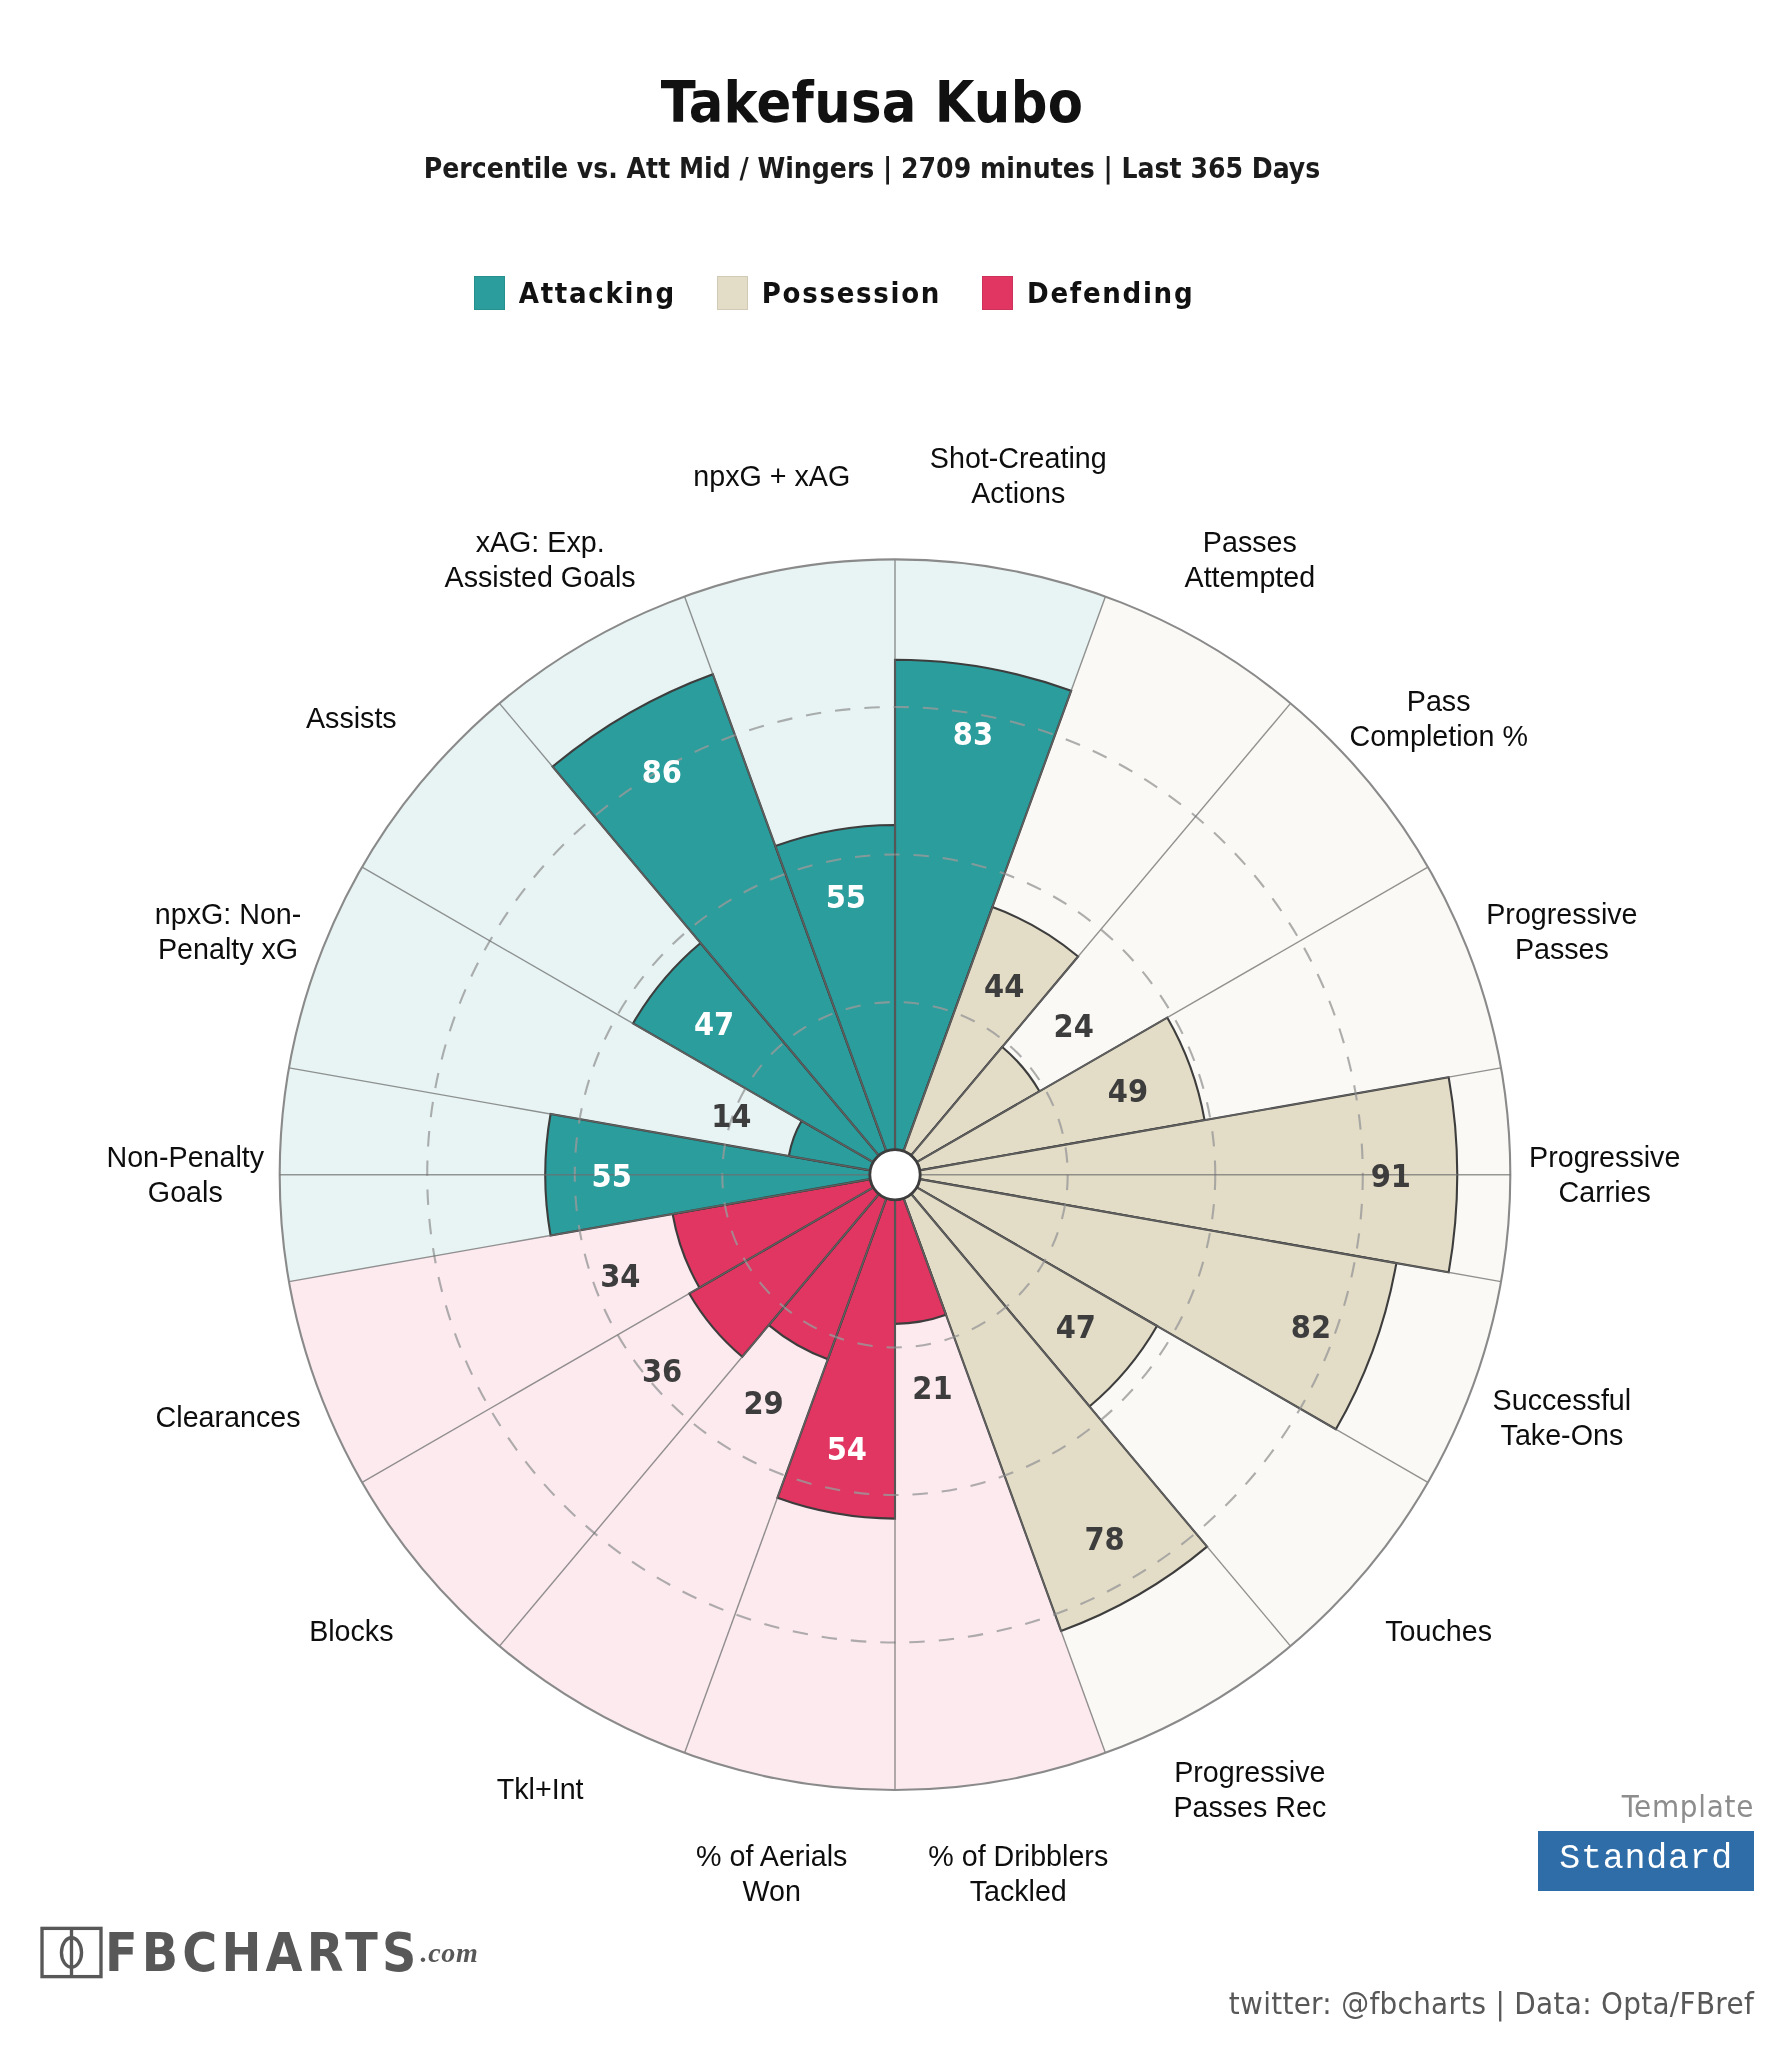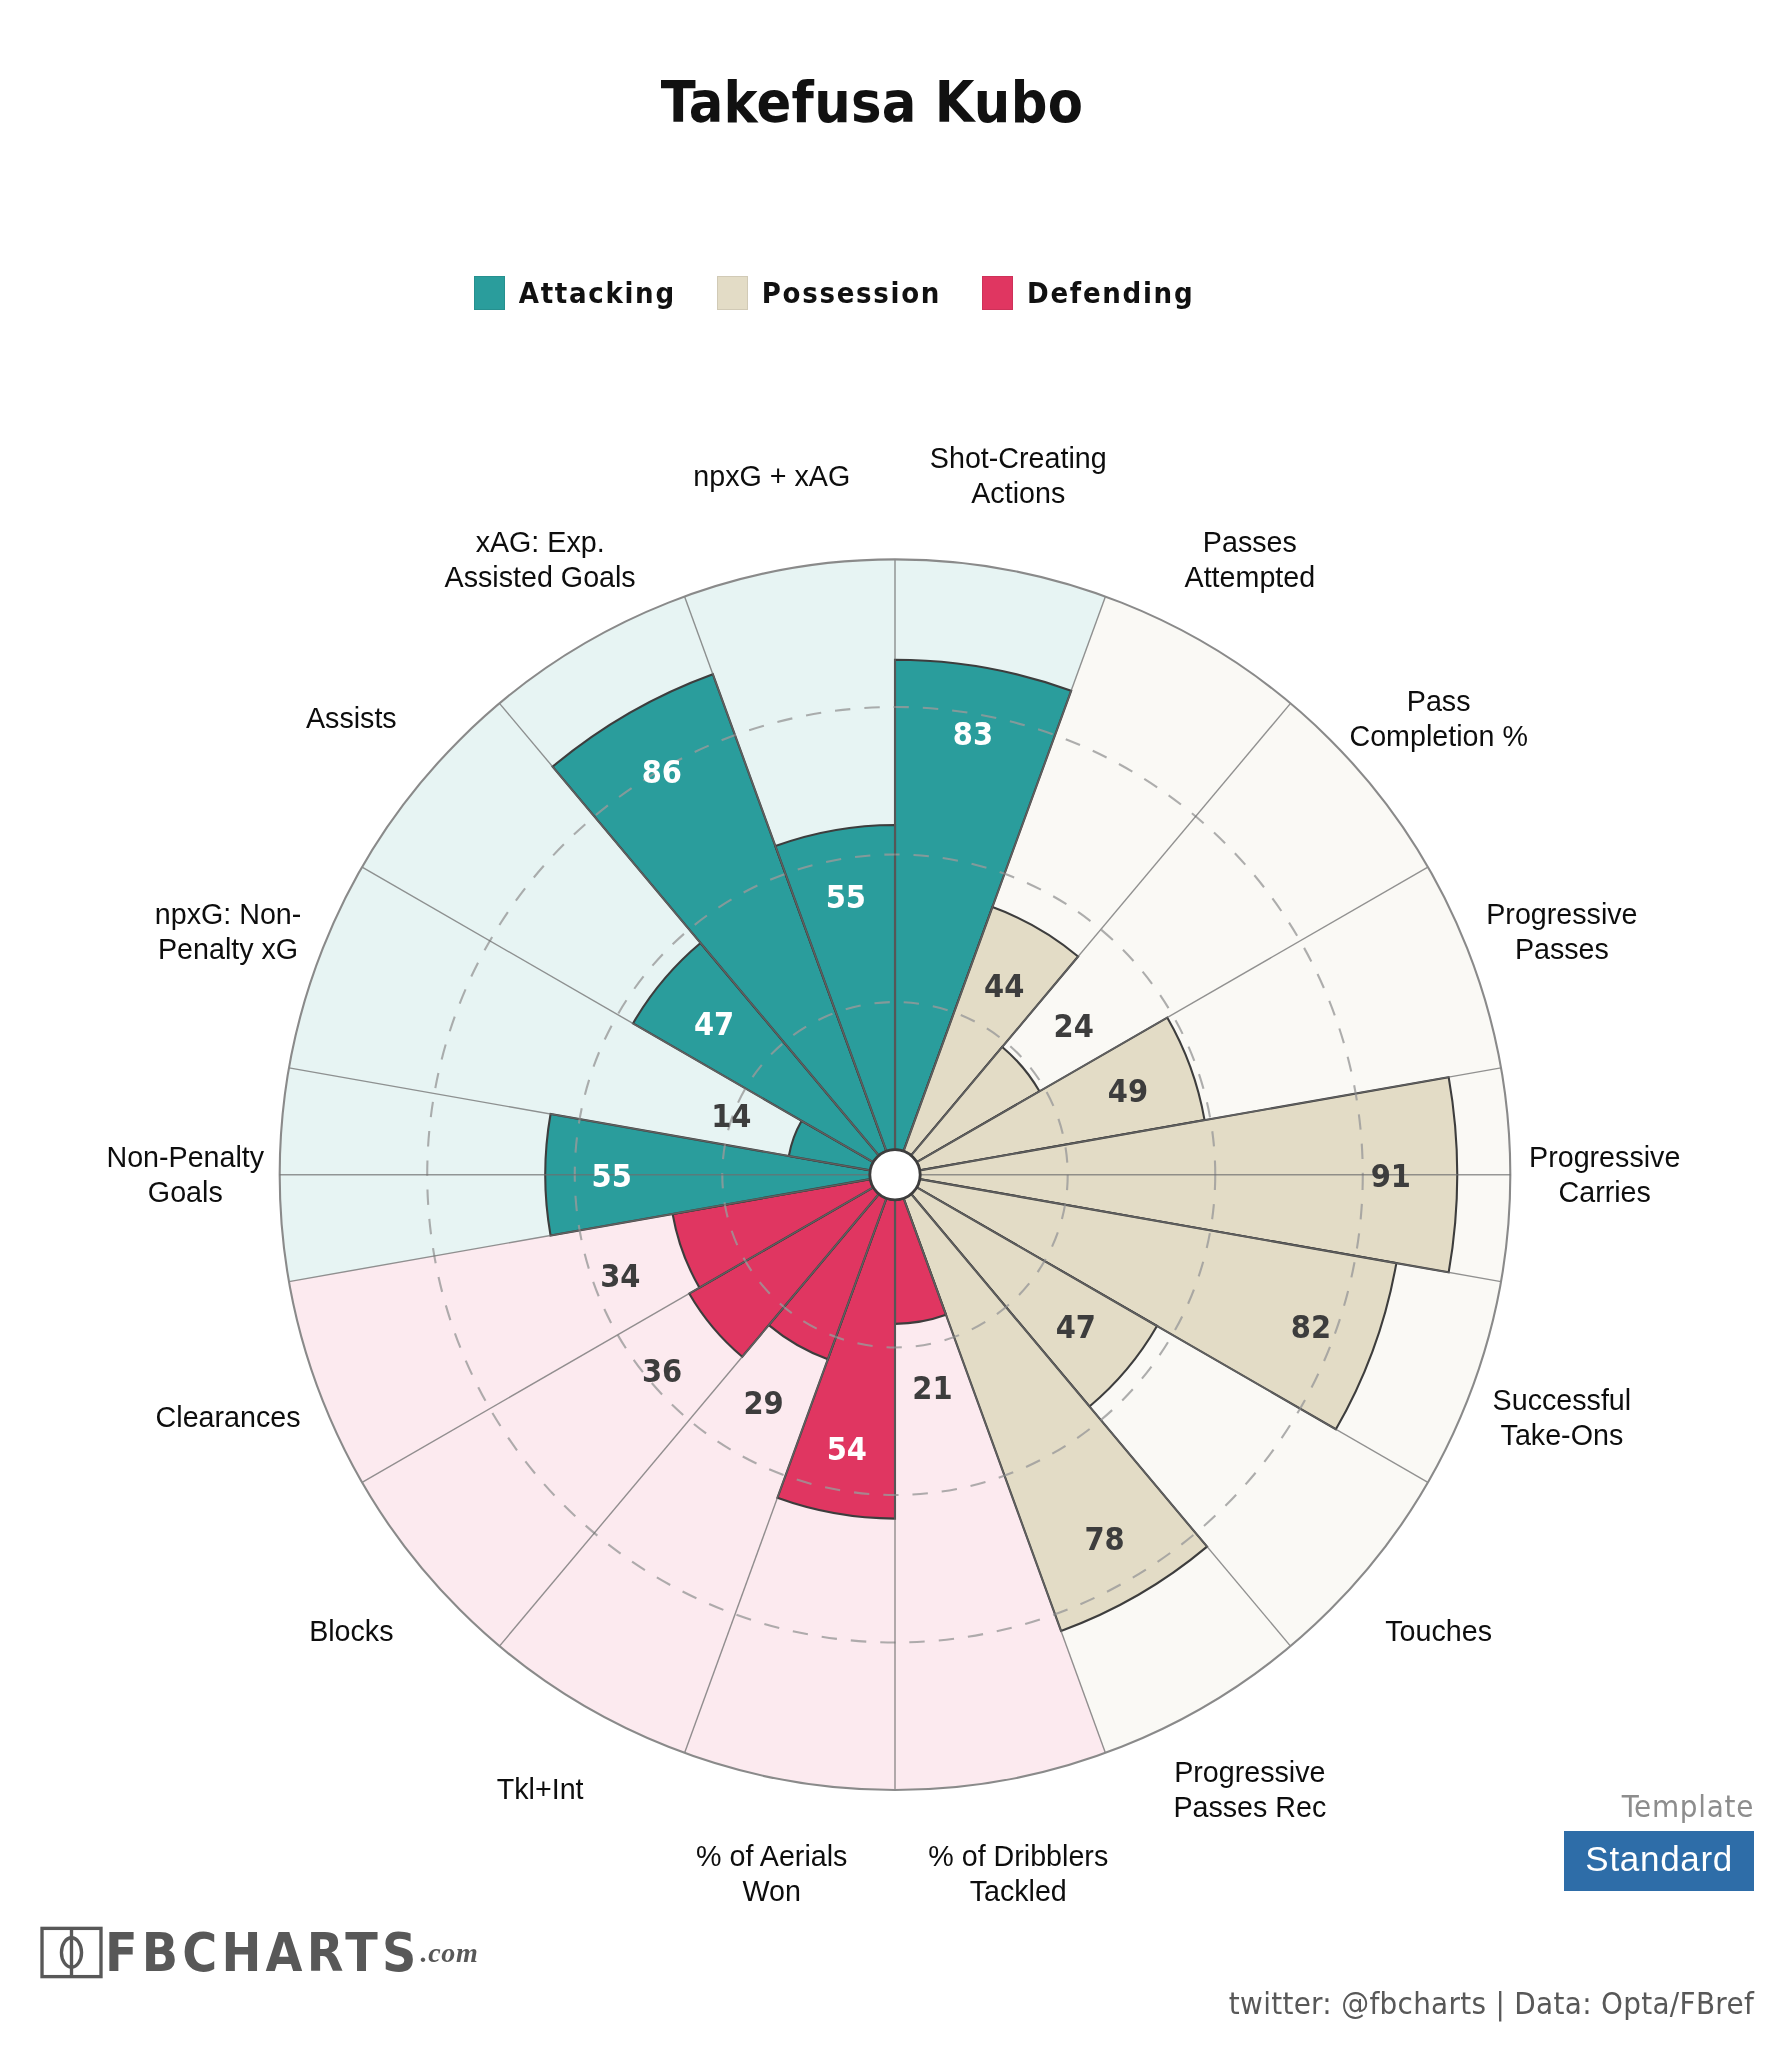--- a/index.html
+++ b/index.html
@@ -61,34 +61,35 @@
     font-family:"Liberation Serif",serif;font-style:italic;
     font-size:28px;letter-spacing:0.7px;color:#585858;font-weight:bold;
   }
   #template-block{position:absolute;right:36px;top:1788px;text-align:right;}
   #template-caption{
     font-family:"DejaVu Sans Condensed","Liberation Sans",sans-serif;
     font-size:31px;color:#8d8d8d;letter-spacing:0.7px;display:block;margin-bottom:7px;
   }
   #template-badge{
     display:inline-block;background:#2E6DA8;color:#ffffff;
-    font-family:Liberation Sans, sans-serif;
+    font-family:Liberation Mono, monospace;
     font-size:35px;padding:8.4px 21px 11.2px 21px;letter-spacing:0.7px;
   }
   #credit{
     position:absolute;right:36px;top:1985px;
     font-family:"DejaVu Sans Condensed","Liberation Sans",sans-serif;
     font-size:31px;color:#585858;letter-spacing:0.3px;
   }
 </style>
 </head>
 <body>
 
 <div id="header">
   <h1 id="player-title">Takefusa Kubo</h1>
+  <p id="player-subtitle">Percentile vs. Att Mid / Wingers | 2709 minutes | Last 365 Days</p>
 </div>
 
 <div id="legend">
   <div class="legend-item">
     <span class="legend-swatch" style="background: rgb(42, 157, 156);"></span>
     <span class="legend-label">Attacking</span>
   </div>
   <div class="legend-item">
     <span class="legend-swatch" style="background: rgb(227, 220, 198);"></span>
     <span class="legend-label">Possession</span>

